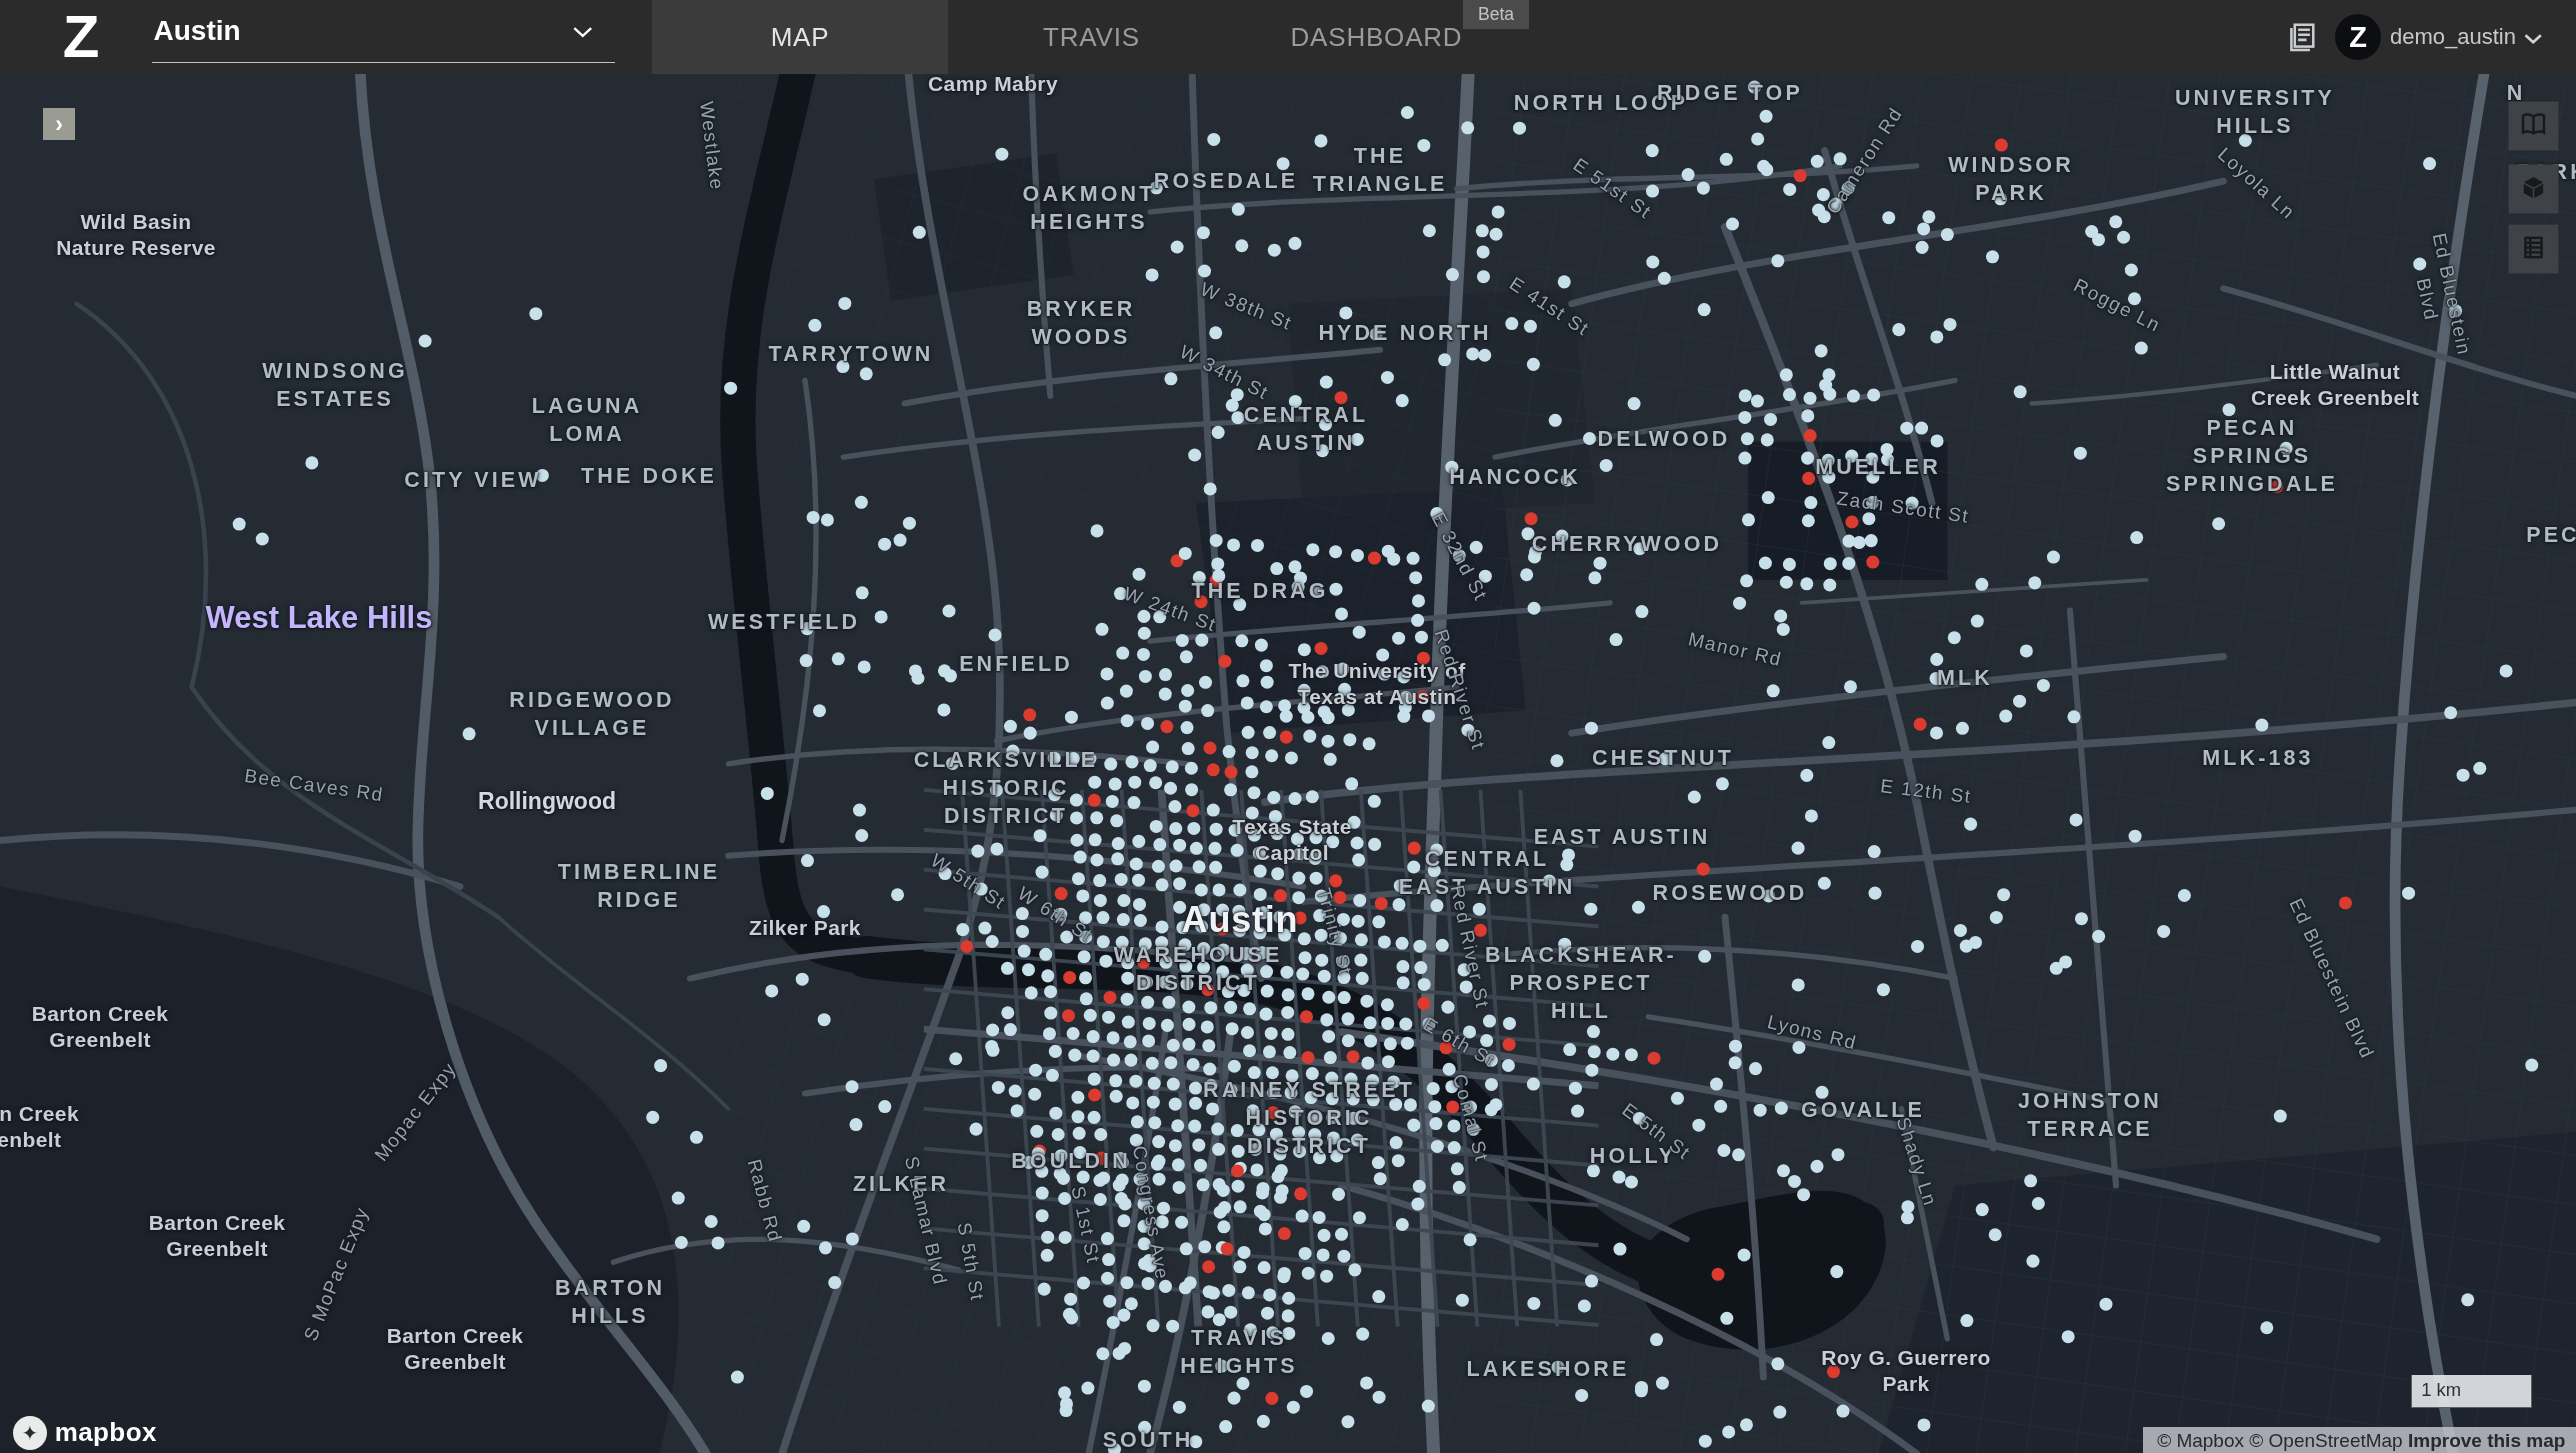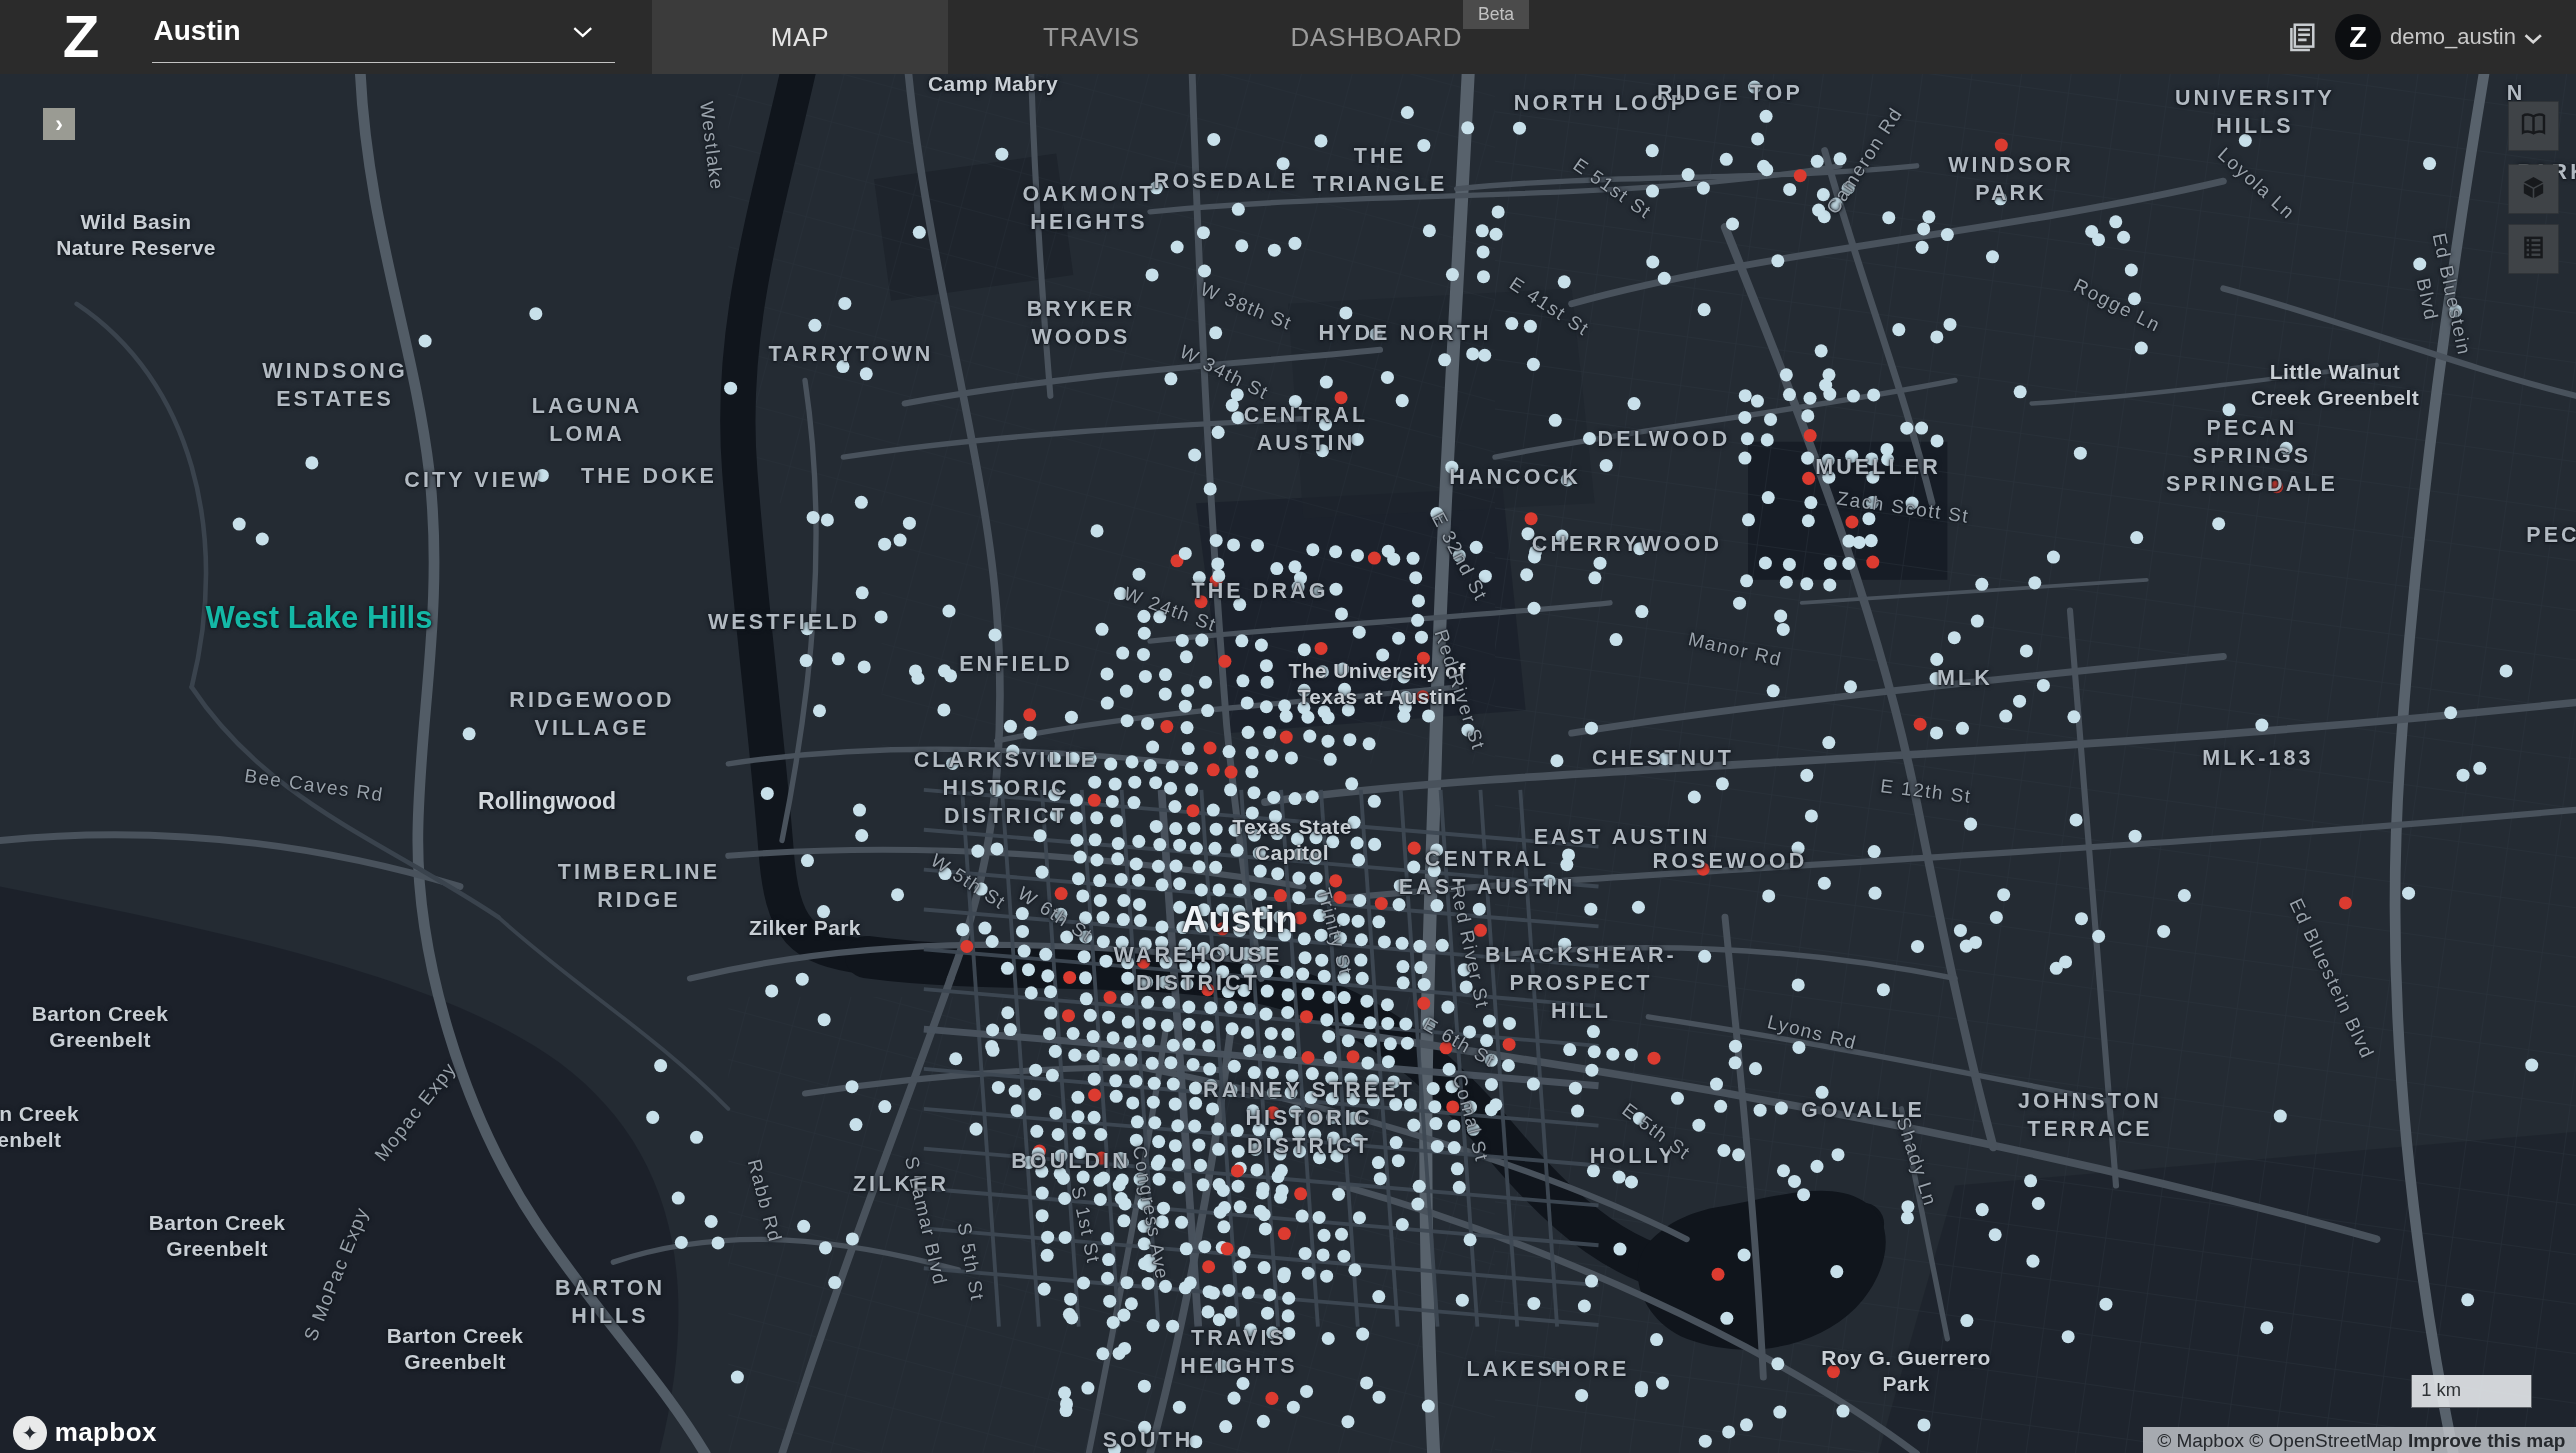--- a/index.html
+++ b/index.html
@@ -30,21 +30,21 @@
        gap:7.7px;color:#c9c9c9;font-size:22px;cursor:pointer;}
 
   
   #map{position:absolute;left:0;top:74px;width:2576px;height:1380px;background:#242b33;cursor:grab;}
   #basemap,#dots{position:absolute;left:0;top:-74px;width:2576px;height:1454px;}
   #labels{position:absolute;left:0;top:-74px;width:2576px;height:1454px;pointer-events:none;}
   .lbl{position:absolute;transform:translate(-50%,-50%);white-space:pre-line;text-align:center;
        color:#b2bac2;font-size:21.5px;font-weight:600;letter-spacing:3.1px;line-height:1.3;
        text-shadow:0 0 5.4px #151a21,0 0 2.3px #151a21,0 0.8px 1.5px #11161c;}
   .lbl.city-major{font-size:36px;letter-spacing:0.8px;color:#f0f3f6;font-weight:700;}
-  .lbl.city{font-size:31px;letter-spacing:0px;color:#14b8a6;font-weight:600;}
+  .lbl.city{font-size:31px;letter-spacing:0px;color:#c4b5fd;font-weight:600;}
   .lbl.city-small{font-size:23px;letter-spacing:0px;color:#d3d9de;font-weight:600;}
   .lbl.poi{font-size:21px;letter-spacing:0.4px;color:#c9cfd5;font-weight:600;line-height:1.25;}
   .lbl.street{font-size:19px;letter-spacing:1.5px;color:#99a2ab;font-weight:400;}
 
   
   #expander{position:absolute;left:43px;top:34px;width:32px;height:32px;background:#9a9b93;
        border:none;color:#fff;font-size:23px;font-weight:bold;line-height:31px;text-align:center;
        cursor:pointer;padding:0;}
   .side-btn{position:absolute;left:2509px;width:49px;height:48px;background:#3f4347;border:none;
        display:flex;align-items:center;justify-content:center;cursor:pointer;box-shadow:0 0 0 0.8px #34373a;}
@@ -1247,21 +1247,21 @@
         <div class="lbl district" style="left: 592px; top: 715px; transform: translate(-50%, -50%);">RIDGEWOOD
 VILLAGE</div>
         <div class="lbl district" style="left: 1260px; top: 592px; transform: translate(-50%, -50%);">THE DRAG</div>
         <div class="lbl district" style="left: 1006px; top: 789px; transform: translate(-50%, -50%);">CLARKSVILLE
 HISTORIC
 DISTRICT</div>
         <div class="lbl district" style="left: 1663px; top: 759px; transform: translate(-50%, -50%);">CHESTNUT</div>
         <div class="lbl district" style="left: 1622px; top: 838px; transform: translate(-50%, -50%);">EAST AUSTIN</div>
         <div class="lbl district" style="left: 1487px; top: 874px; transform: translate(-50%, -50%);">CENTRAL
 EAST AUSTIN</div>
-        <div class="lbl district" style="left: 1730px; top: 862px; transform: translate(-50%, -50%);">ROSEWOOD</div>
+        <div class="lbl district" style="left: 1730px; top: 894px; transform: translate(-50%, -50%);">ROSEWOOD</div>
         <div class="lbl district" style="left: 639px; top: 887px; transform: translate(-50%, -50%);">TIMBERLINE
 RIDGE</div>
         <div class="lbl district" style="left: 1198px; top: 970px; transform: translate(-50%, -50%);">WAREHOUSE
 DISTRICT</div>
         <div class="lbl district" style="left: 1581px; top: 984px; transform: translate(-50%, -50%);">BLACKSHEAR-
 PROSPECT
 HILL</div>
         <div class="lbl district" style="left: 1309px; top: 1119px; transform: translate(-50%, -50%);">RAINEY STREET
 HISTORIC
 DISTRICT</div>

